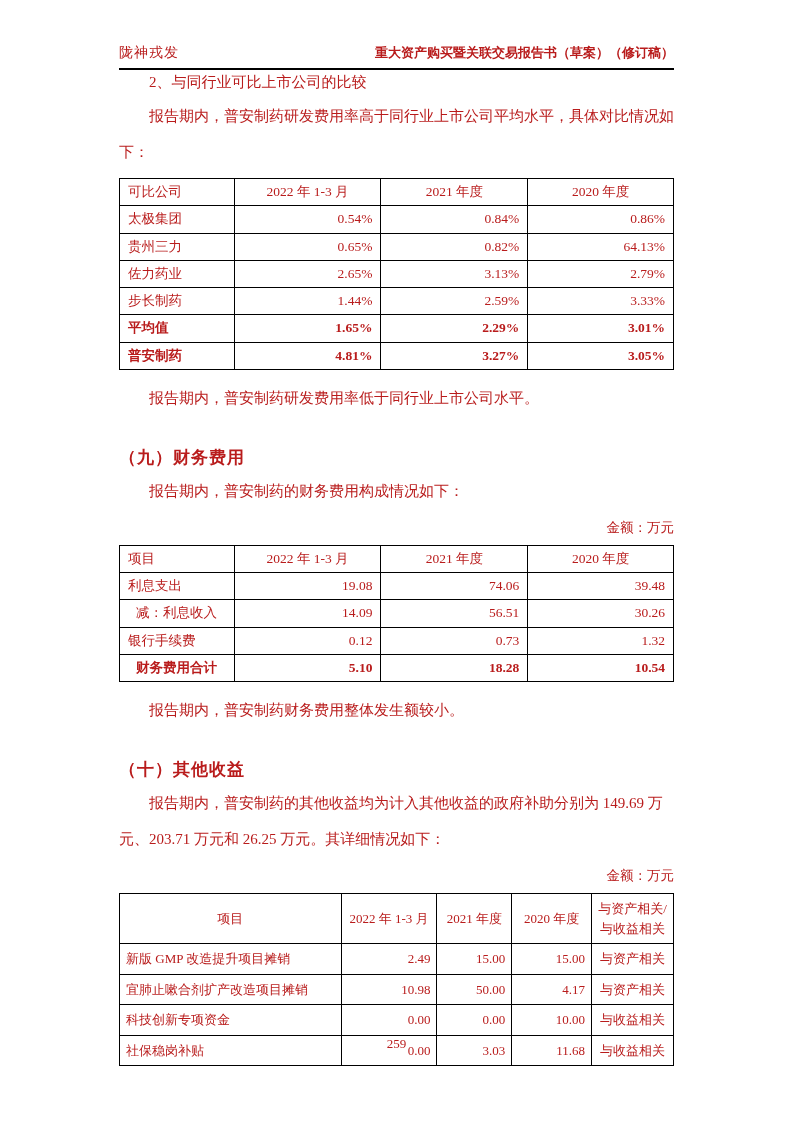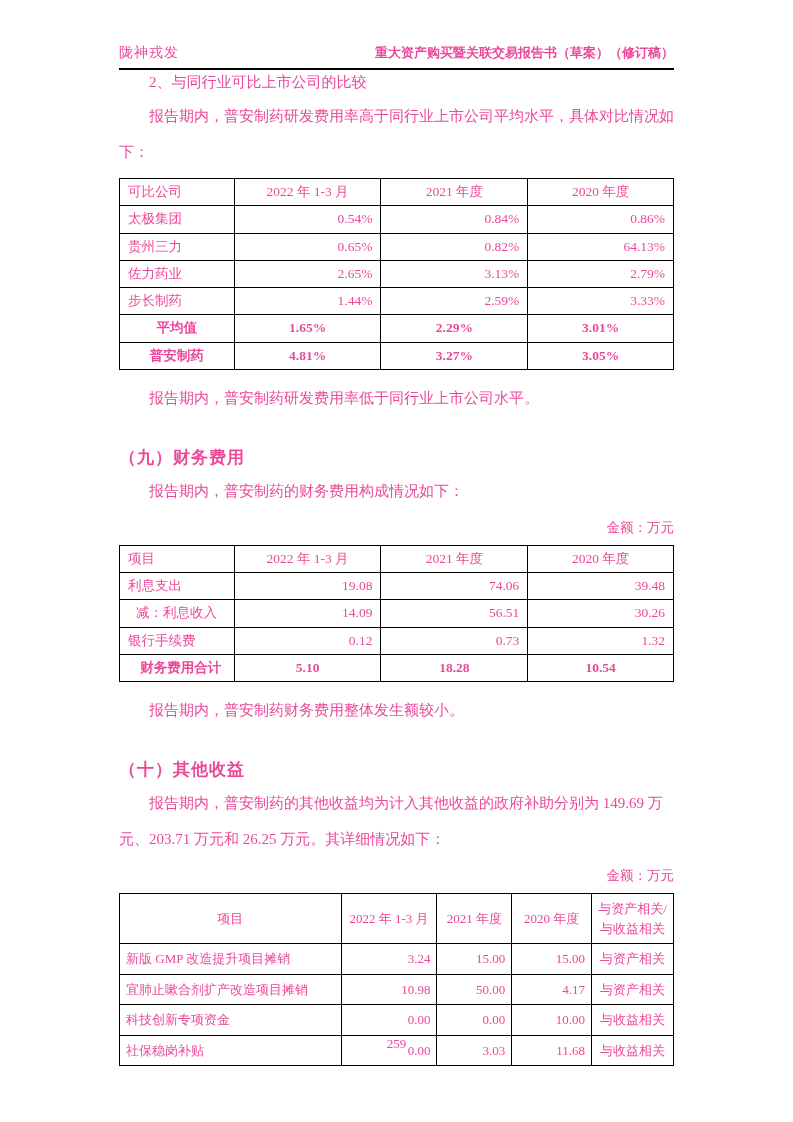--- a/index.html
+++ b/index.html
@@ -1,20 +1,20 @@
 <!DOCTYPE html>
 <html><head>
 <meta charset="utf-8">
 <style>
   * { box-sizing: border-box; }
   html, body { margin: 0; padding: 0; background: #ffffff; }
   .page {
     width: 793px; height: 1122px; margin: 0 auto; background: #fff;
     padding: 44px 119px 0 119px; position: relative; overflow: hidden;
-    font-family: "Liberation Serif", "DejaVu Serif", serif; color: #ec4899;
+    font-family: "Liberation Serif", "DejaVu Serif", serif; color: #b91c1c;
   }
   .doc-header {
     display: flex; justify-content: space-between; align-items: baseline;
     border-bottom: 2px solid #000; padding-bottom: 6px;
   }
   .hdr-left { font-size: 14px; letter-spacing: 1px; }
   .hdr-right { font-size: 13px; font-weight: bold; }
 
   .num-heading {
     font-size: 15px; text-indent: 2em; line-height: 1.6;
@@ -32,21 +32,21 @@
     font-size: 13.5px; text-align: right; margin: 10px 0 4px 0;
   }
 
   table { width: 100%; border-collapse: collapse; margin-top: 8px; font-size: 13.5px; }
   th, td { border: 1px solid #000; padding: 3px 8px; line-height: 1.5; vertical-align: middle; }
   th { font-weight: normal; text-align: center; }
   th.left { text-align: left; }
   td.name { text-align: left; }
   td.num { text-align: right; }
   td.ctr { text-align: center; }
-  tr.bold td { font-weight: bold; text-align: center; }
+  tr.bold td { font-weight: bold; }
   td.ind1 { padding-left: 16px; }
 
   table.t4 col:nth-child(1) { width: 20.7%; }
   table.t4 col:nth-child(2) { width: 26.5%; }
   table.t4 col:nth-child(3) { width: 26.5%; }
   table.t4 col:nth-child(4) { width: 26.3%; }
 
   table.t5 { font-size: 13px; }
   table.t5 th, table.t5 td { padding: 5px 6px; }
   table.t5 col:nth-child(1) { width: 40%; }
@@ -196,21 +196,21 @@
         <th>项目</th>
         <th>2022 年 1-3 月</th>
         <th>2021 年度</th>
         <th>2020 年度</th>
         <th>与资产相关/与收益相关</th>
       </tr>
     </thead>
     <tbody>
       <tr>
         <td class="name">新版 GMP 改造提升项目摊销</td>
-        <td class="num">3.24</td>
+        <td class="num">2.49</td>
         <td class="num">15.00</td>
         <td class="num">15.00</td>
         <td class="ctr">与资产相关</td>
       </tr>
       <tr>
         <td class="name">宜肺止嗽合剂扩产改造项目摊销</td>
         <td class="num">10.98</td>
         <td class="num">50.00</td>
         <td class="num">4.17</td>
         <td class="ctr">与资产相关</td>

